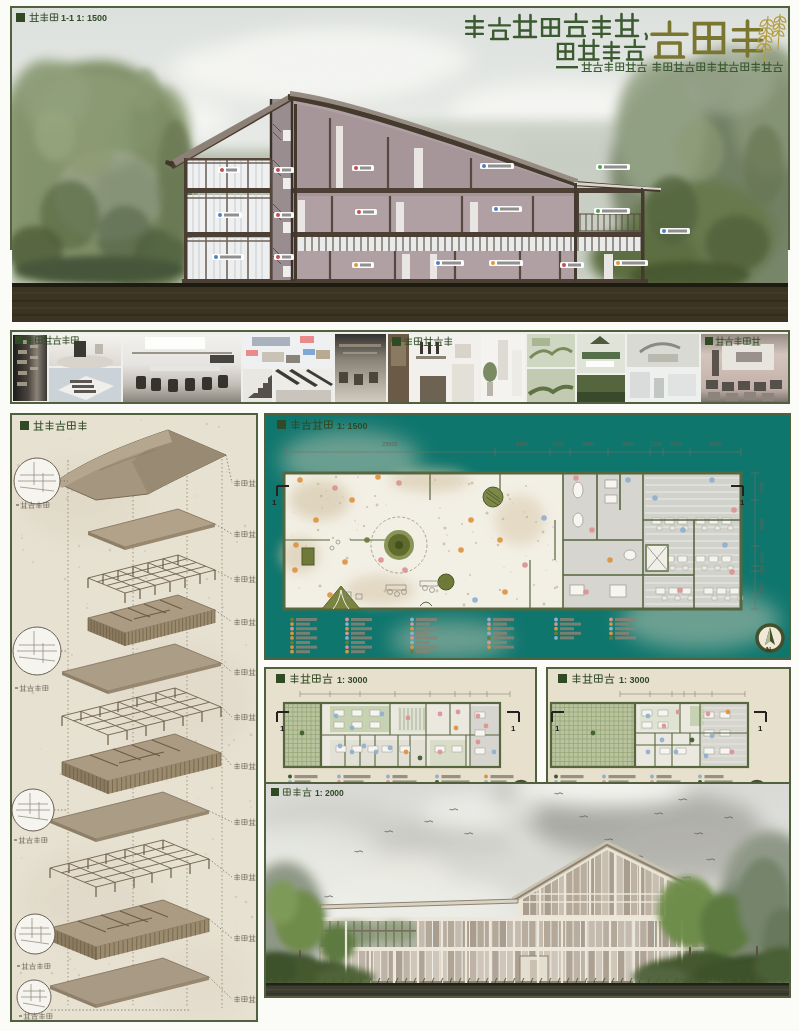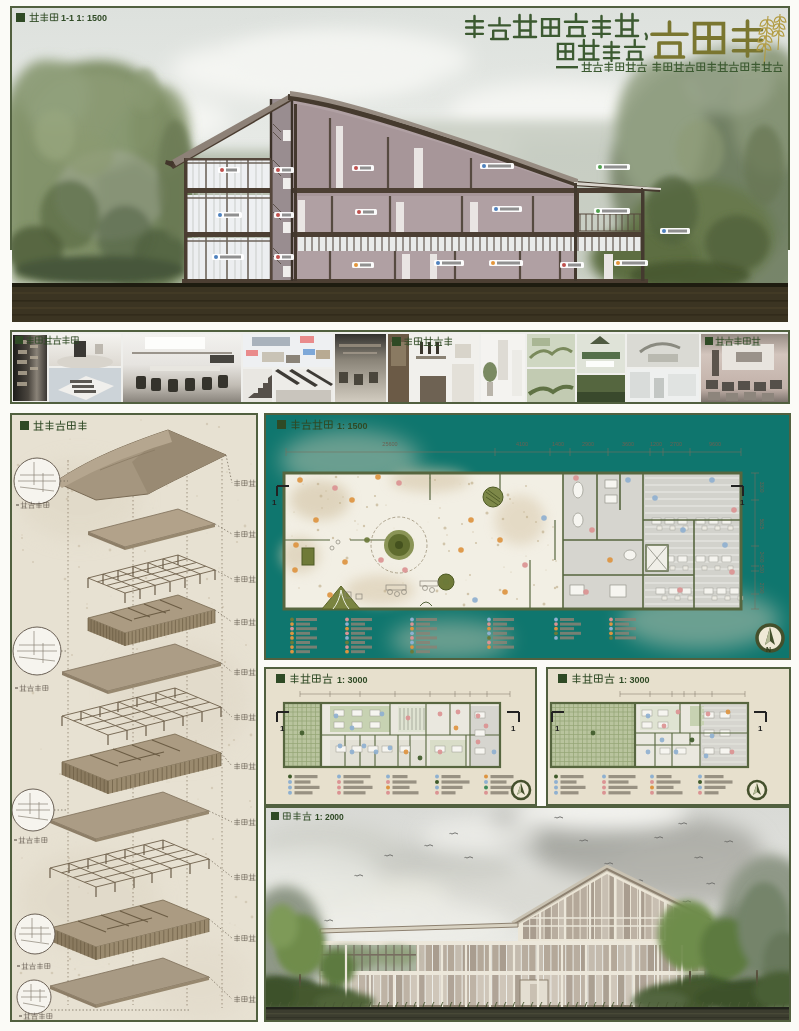--- a/index.html
+++ b/index.html
@@ -1822,21 +1822,21 @@
         </g>
 
 <g>
           <circle cx="757" cy="790" r="9" fill="#efe9d6" stroke="#44502c" stroke-width="2.6"></circle>
           <path d="M757,783 L761,795 L757,792 L753,795 Z" fill="#44502c"></path>
           <path d="M757,783 L757,792 L753,795 Z" fill="#b4ba96"></path>
         </g>
 </svg>
 </div>
 
-<div class="panel" id="panelG" style="left:264px;top:806px;width:527px;height:216px;background:#c2410c;">
+<div class="panel" id="panelG" style="left:264px;top:782px;width:527px;height:216px;background:#c2410c;">
 <svg width="523" height="212" viewBox="266 812 523 212" style="position:absolute;left:0;top:0">
 <defs>
           <linearGradient id="gsky" x1="0" y1="0" x2="0" y2="1">
             <stop offset="0" stop-color="#d9dad6"></stop>
             <stop offset=".6" stop-color="#e6e7e2"></stop>
             <stop offset="1" stop-color="#f1f1ec"></stop>
           </linearGradient>
         </defs>
 
 <rect x="266" y="812" width="523" height="200" fill="url(#gsky)"></rect>

